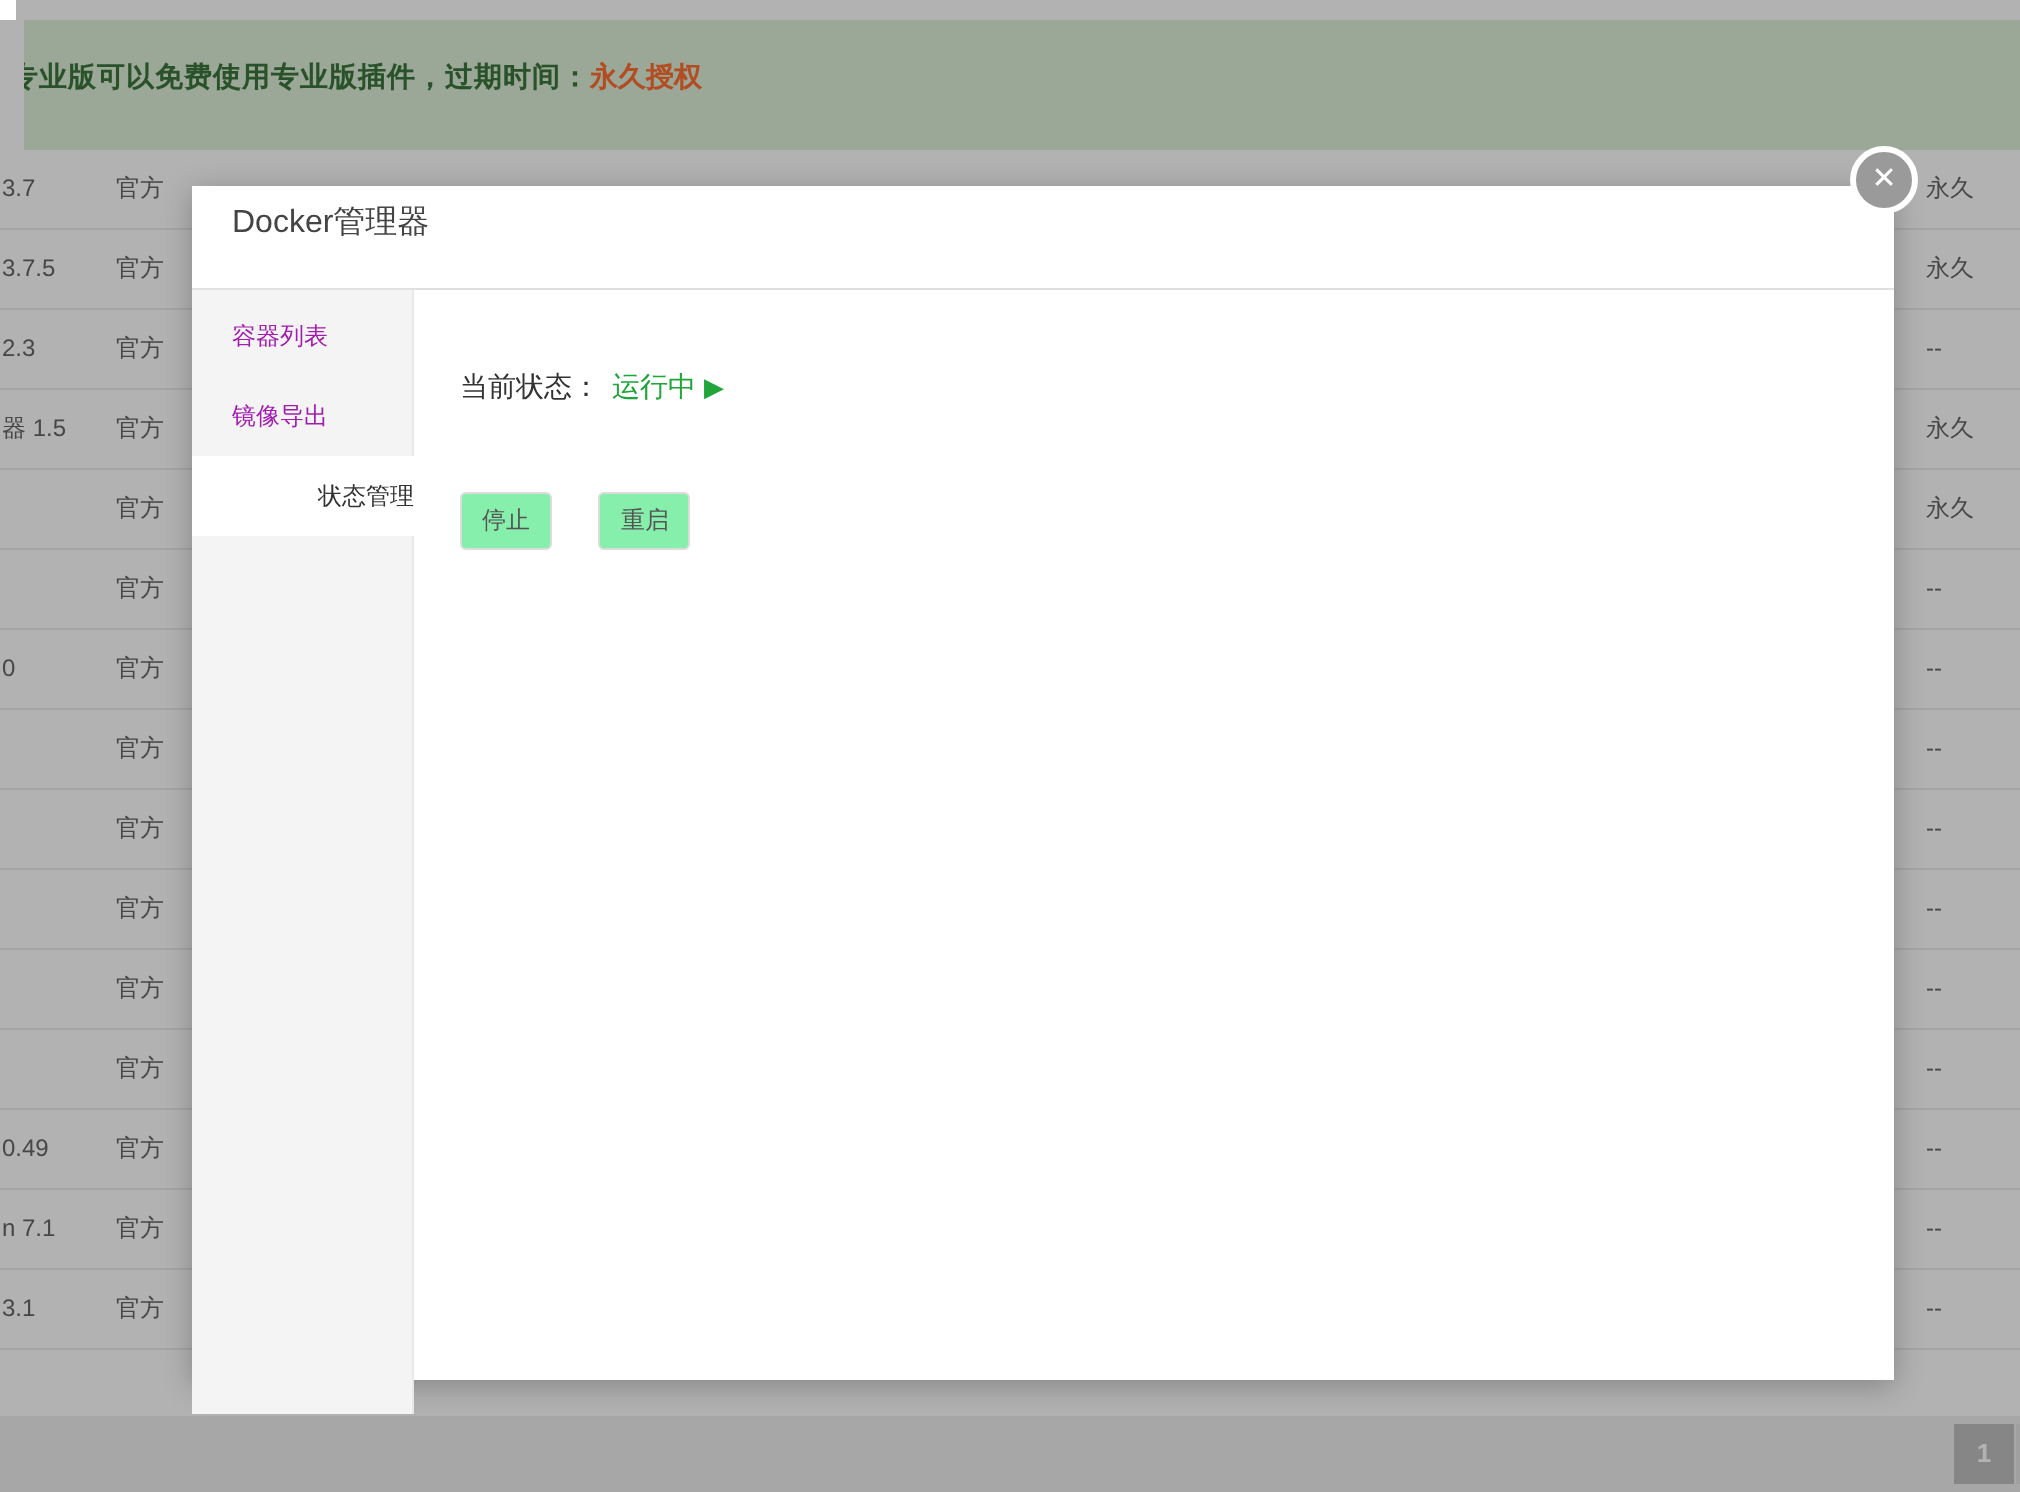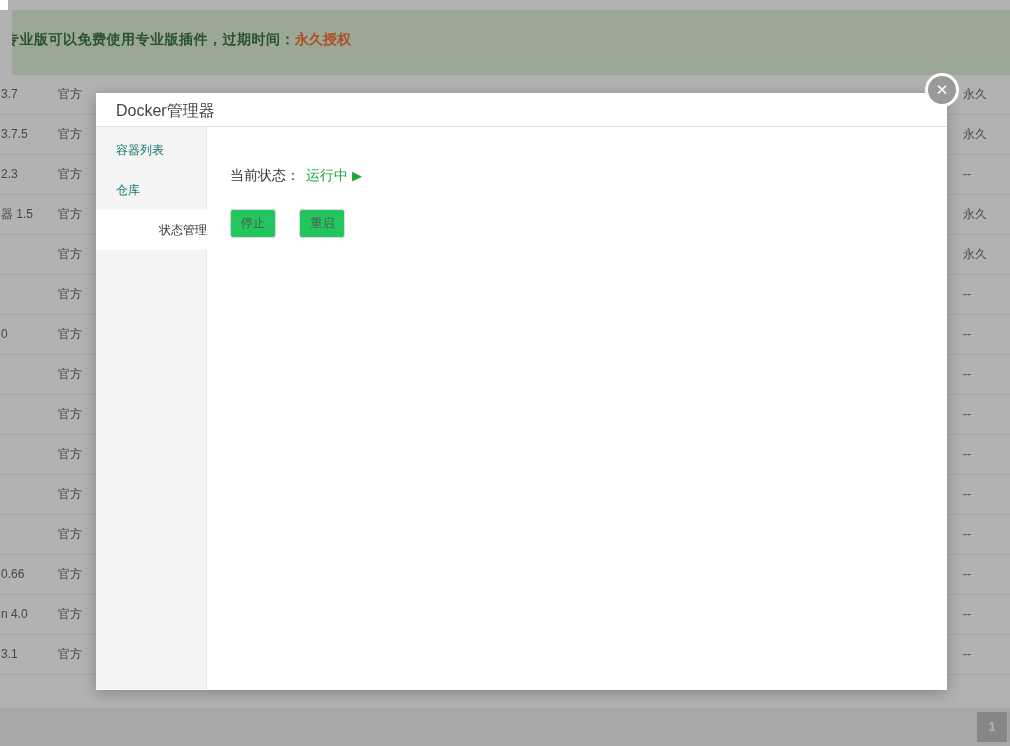--- a/index.html
+++ b/index.html
@@ -37,35 +37,35 @@
     color:#fff; font-size:13px; font-weight:bold; text-align:center; line-height:30px; cursor:pointer; }
   .page-sliver { position:absolute; left:1008px; top:4px; width:2px; height:30px; background:#e6e6e6; }
 
   
   .overlay { position:absolute; inset:0; background:rgba(0,0,0,0.30); z-index:5; }
   .corner-sq { position:absolute; left:0; top:0; width:8px; height:10px; background:#fff; z-index:6; }
 
   
   .modal { position:absolute; left:96px; top:93px; width:851px; height:597px; background:#fff;
     z-index:10; box-shadow:0 3px 14px rgba(0,0,0,0.25); }
-  .modal-header { height:34px; border-bottom:1px solid #e0e0e0; background:#fff; }
+  .modal-header { height:52px; border-bottom:1px solid #e0e0e0; background:#fff; }
   .modal-title { display:inline-block; margin:8px 0 0 20px; font-size:16px; color:#444; }
   .modal-body { position:relative; display:flex; height:562px; }
   .sidebar { width:111px; background:#f4f4f4; border-right:1px solid #e8e8e8; padding-top:3px; }
-  .tab { height:40px; line-height:40px; padding-left:20px; font-size:12px; color:#0f766e;
+  .tab { height:40px; line-height:40px; padding-left:20px; font-size:12px; color:#a21caf;
     cursor:pointer; margin-right:-1px; }
   .tab.active { background:#fff; color:#333;text-align:right; }
   .mcontent { flex:1; padding:40px 0 0 23px; }
   .status-line { font-size:14px; color:#333; }
   .status-value { color:var(--green,#20a53a); margin-left:6px; }
   .play-icon { color:var(--green,#20a53a); font-size:13px; margin-left:4px; }
   .btn-row { margin-top:24px; }
-  .mbtn { display:inline-block; background:#22c55e; border:1px solid #dcdcdc; border-radius:3px;
+  .mbtn { display:inline-block; background:#86efac; border:1px solid #dcdcdc; border-radius:3px;
     padding:5px 10px; font-size:12px; color:#555; cursor:pointer; margin-right:19px;
-    font-family:inherit; }
+    font-family:inherit;margin-top:19px; }
 
   
   .close-btn { position:absolute; left:925px; top:73px; width:34px; height:34px; border-radius:50%;
     background:#9a9a9a; border:3px solid #fff; z-index:11; cursor:pointer; text-align:center; }
   .close-x { color:#fff; font-size:15px; font-weight:bold; line-height:28px; display:block; }
 </style>
 </head>
 <body>
 
 <div class="page">
@@ -155,28 +155,28 @@
           <span class="col-expire">--</span>
         </div>
         <div class="trow">
           <span class="col-name"></span>
           <span class="col-dev">官方</span>
           <span class="col-desc"></span>
           <span class="col-price"></span>
           <span class="col-expire">--</span>
         </div>
         <div class="trow">
-          <span class="col-name">0.66</span>
-          <span class="col-dev">官方</span>
-          <span class="col-desc"></span>
-          <span class="col-price"></span>
-          <span class="col-expire">--</span>
-        </div>
-        <div class="trow">
-          <span class="col-name">n 4.0</span>
+          <span class="col-name">0.49</span>
+          <span class="col-dev">官方</span>
+          <span class="col-desc"></span>
+          <span class="col-price"></span>
+          <span class="col-expire">--</span>
+        </div>
+        <div class="trow">
+          <span class="col-name">n 7.1</span>
           <span class="col-dev">官方</span>
           <span class="col-desc"></span>
           <span class="col-price"></span>
           <span class="col-expire">--</span>
         </div>
         <div class="trow">
           <span class="col-name">3.1</span>
           <span class="col-dev">官方</span>
           <span class="col-desc">Docker 是一个开源的应用容器引擎</span>
           <span class="col-price">免费</span>
@@ -194,21 +194,21 @@
 <div class="overlay"></div>
 <div class="corner-sq"></div>
 
 <div class="modal">
   <div class="modal-header">
     <span class="modal-title">Docker管理器</span>
   </div>
   <div class="modal-body">
     <div class="sidebar" id="tabs">
         <div class="tab">容器列表</div>
-        <div class="tab">仓库</div>
+        <div class="tab">镜像导出</div>
         <div class="tab active">状态管理</div>
       </div>
     <div class="mcontent">
       <div class="status-line">
         <span>当前状态：</span><span class="status-value">运行中</span><span class="play-icon">▶</span>
       </div>
       <div class="btn-row">
         <button class="mbtn">停止</button>
         <button class="mbtn">重启</button>
       </div>

